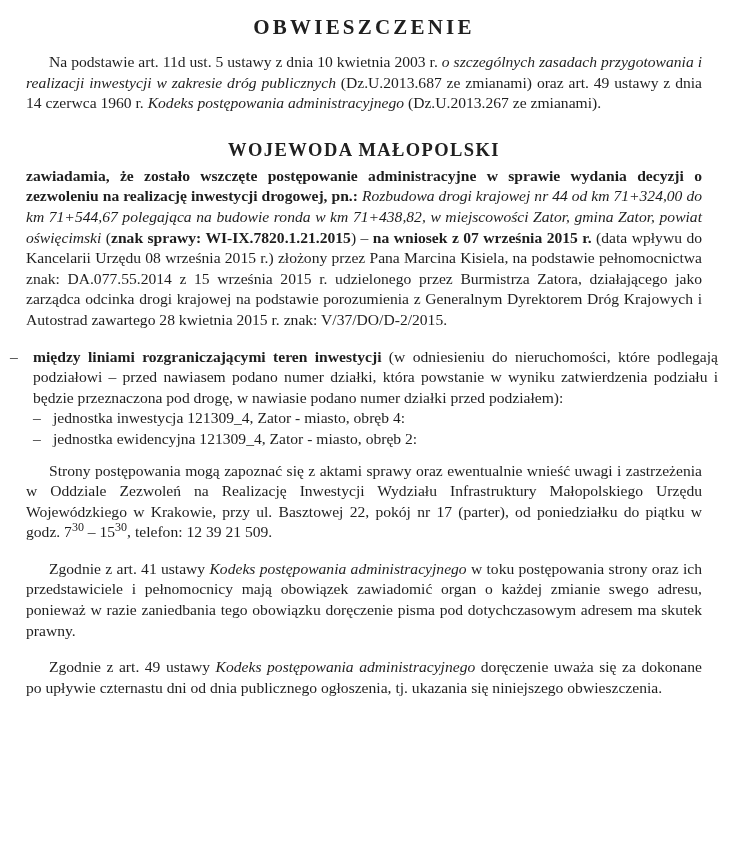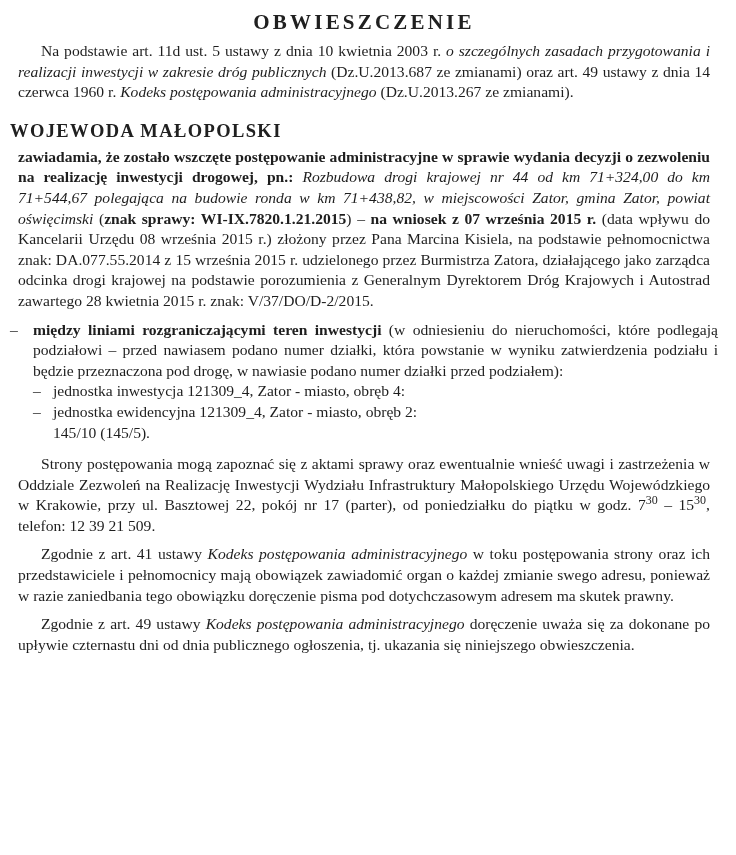--- a/index.html
+++ b/index.html
@@ -6,27 +6,27 @@
   body {
     width: 736px; height: 855px; overflow: hidden;
     font-family: "Liberation Serif", "DejaVu Serif", serif;
     color: #1e1e1e;
     font-size: 15.6px;
     line-height: 20.6px;
   }
   .page { position: relative; padding: 0 18px 0 10px; }
   .title {
     text-align: center; font-weight: bold; font-size: 21px; letter-spacing: 3.2px;
-    margin: 0; padding-top: 9px; height: 26px; line-height: 26px; color: #202020;
+    margin: 12px; padding-top: 2px; height: 26px; line-height: 26px; color: #202020;
   }
   .subtitle {
-    text-align: left; font-weight: bold; font-size: 18.5px; letter-spacing: 1.4px;
+    text-align: center; font-weight: bold; font-size: 18.5px; letter-spacing: 1.4px;
     margin: 0; padding-top: 8px; height: 24px; line-height: 24px; color: #202020;
   }
-  p { margin: 8px; text-align: justify; }
+  p { margin: 16px; text-align: justify; }
   .indent { text-indent: 23px; }
   .gap-a { margin-top: 6px; }
   .gap-b { margin-top: 4px; }
   .gap-c { margin-top: 11px; }
   .gap-d { margin-top: 0px; }
   b { font-weight: bold; }
   i { font-style: italic; }
   ul { list-style: none; margin: 0; padding: 0; }
   .l1 { position: relative; padding-left: 23px; text-align: justify; }
   .l1 > .dash, .l2 > .dash { position: absolute; left: 0; top: 0; }
@@ -51,21 +51,20 @@
     <li class="l1">
       <span class="dash">–</span><b>między liniami rozgraniczającymi teren inwestycji</b><span> (w odniesieniu do nieruchomości, które podlegają podziałowi – przed nawiasem podano numer działki, która powstanie w wyniku zatwierdzenia podziału i będzie przeznaczona pod drogę, w nawiasie podano numer działki przed podziałem):</span>
     </li>
     <li class="l2">
       <span class="dash">–</span>
       <div>jednostka inwestycja 121309_4, Zator - miasto, obręb 4:</div>
     </li>
     <li class="l2">
       <span class="dash">–</span>
       <div>jednostka ewidencyjna 121309_4, Zator - miasto, obręb 2:</div>
-      <div>145/10 (145/5).</div>
     </li>
   </ul>
 
   <p class="indent gap-c"><span>Strony postępowania mogą zapoznać się z aktami sprawy oraz ewentualnie wnieść uwagi i zastrzeżenia w Oddziale Zezwoleń na Realizację Inwestycji Wydziału Infrastruktury Małopolskiego Urzędu Wojewódzkiego w Krakowie, przy ul. Basztowej 22, pokój nr 17 (parter), od poniedziałku do piątku w godz. </span><span><span>7</span><sup>30</sup></span><span> – </span><span><span>15</span><sup>30</sup></span><span>, telefon: 12 39 21 509.</span></p>
 
   <p class="indent gap-d"><span>Zgodnie z art. 41 ustawy </span><i>Kodeks postępowania administracyjnego</i><span> w toku postępowania strony oraz ich przedstawiciele i pełnomocnicy mają obowiązek zawiadomić organ o każdej zmianie swego adresu, ponieważ w razie zaniedbania tego obowiązku doręczenie pisma pod dotychczasowym adresem ma skutek prawny.</span></p>
 
   <p class="indent gap-d"><span>Zgodnie z art. 49 ustawy </span><i>Kodeks postępowania administracyjnego</i><span> doręczenie uważa się za dokonane po upływie czternastu dni od dnia publicznego ogłoszenia, tj. ukazania się niniejszego obwieszczenia.</span></p>
 
 </div>

